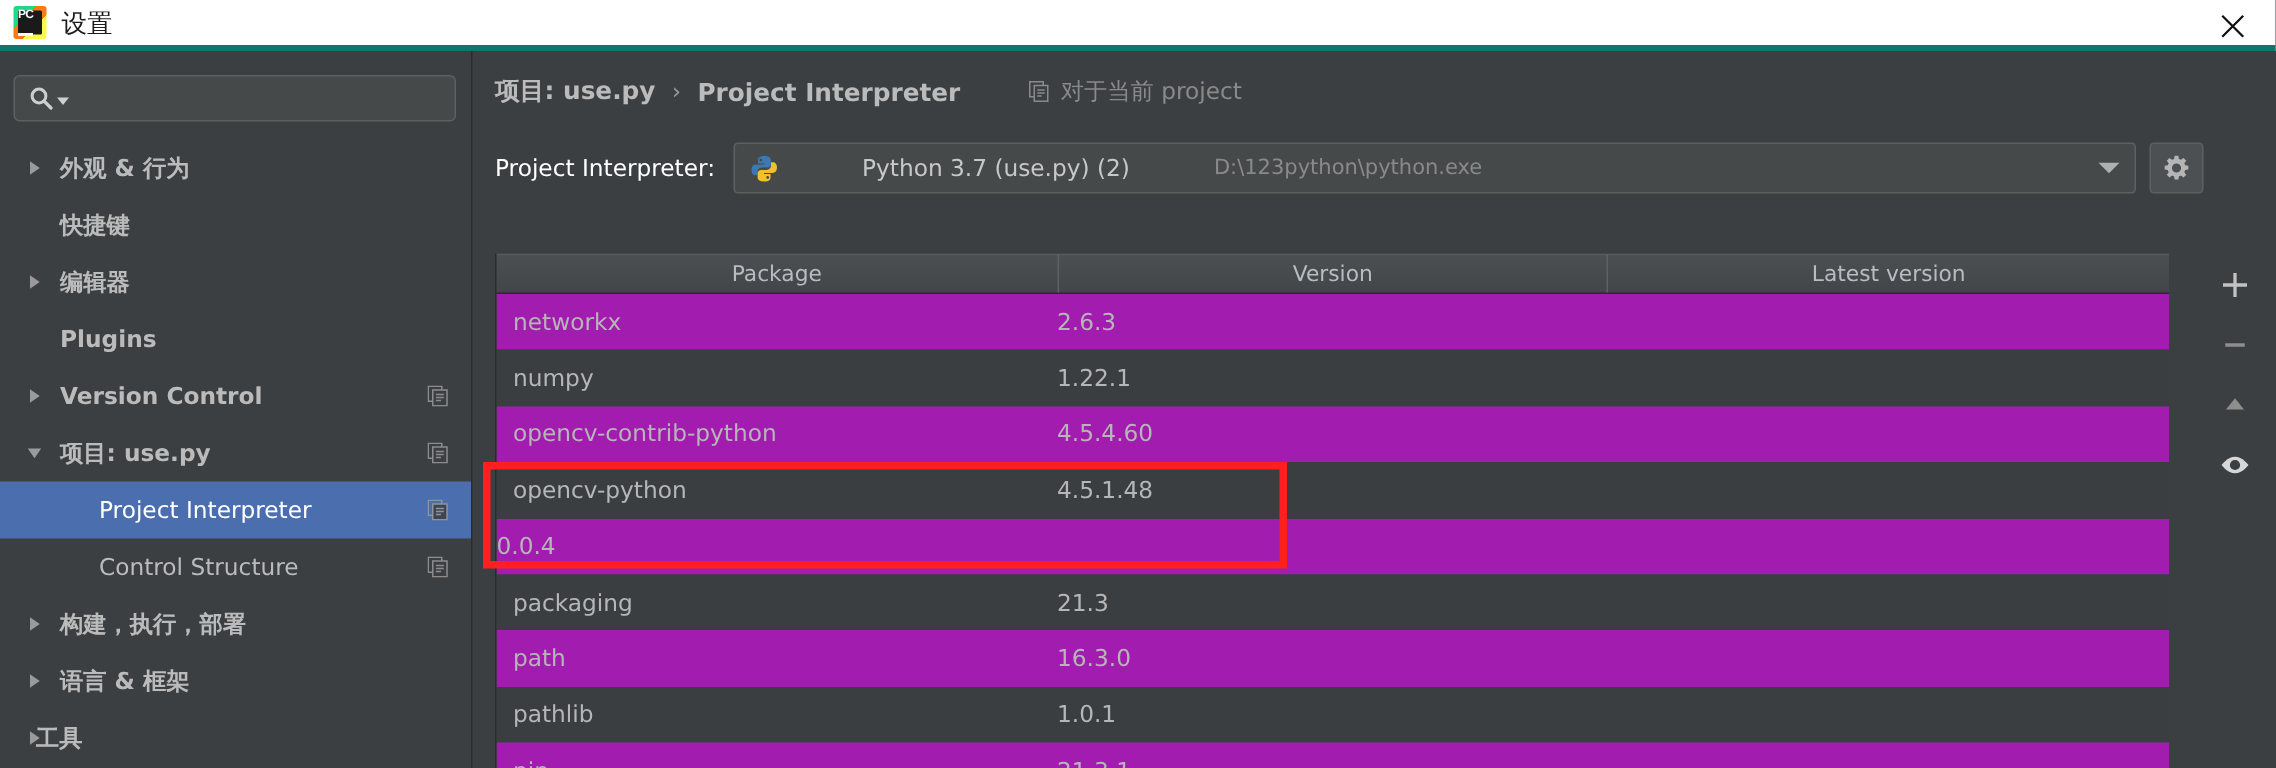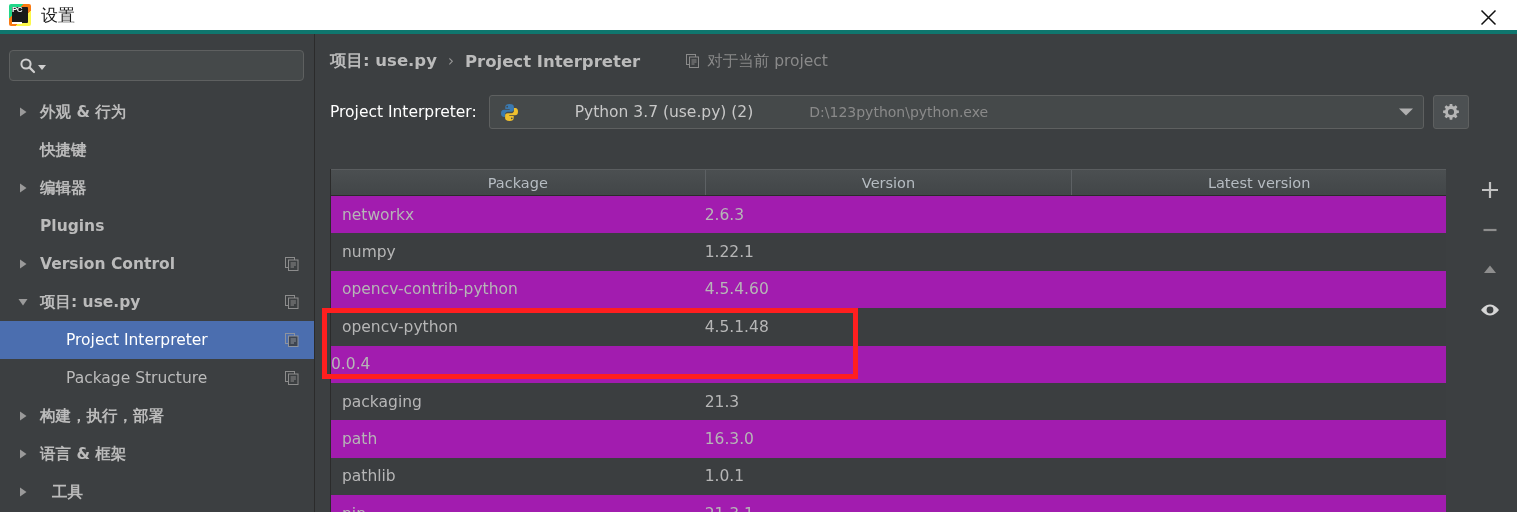--- a/index.html
+++ b/index.html
@@ -397,21 +397,21 @@
           <span class="tlabel" style="margin-left: 66px;">Project Interpreter</span>
           <span class="copy-icon">
             <svg width="14" height="14" viewBox="0 0 14 14">
       <rect x="0.5" y="0.5" width="9" height="10" fill="none" stroke="#9a9a9a" stroke-width="1"></rect>
       <rect x="3.5" y="3" width="9.5" height="10.5" fill="#3c3f41" stroke="#9a9a9a" stroke-width="1"></rect>
       <path d="M5.6,6 h5.3 M5.6,8 h5.3 M5.6,10 h3.4" stroke="#9a9a9a" stroke-width="1"></path>
     </svg>
           </span>
         </div>
         <div class="tree-item">
-          <span class="tlabel" style="margin-left: 66px;">Package Structure</span>
+          <span class="tlabel" style="margin-left: 66px;">Control Structure</span>
           <span class="copy-icon">
             <svg width="14" height="14" viewBox="0 0 14 14">
       <rect x="0.5" y="0.5" width="9" height="10" fill="none" stroke="#9a9a9a" stroke-width="1"></rect>
       <rect x="3.5" y="3" width="9.5" height="10.5" fill="#3c3f41" stroke="#9a9a9a" stroke-width="1"></rect>
       <path d="M5.6,6 h5.3 M5.6,8 h5.3 M5.6,10 h3.4" stroke="#9a9a9a" stroke-width="1"></path>
     </svg>
           </span>
         </div>
         <div class="tree-item bold">
           <span class="arrow">
@@ -428,21 +428,21 @@
             </svg>
           </span>
           <span class="tlabel" style="margin-left: 40px;">语言 &amp; 框架</span>
         </div>
         <div class="tree-item bold">
           <span class="arrow">
             <svg width="12" height="12" viewBox="0 0 12 12">
               <path d="M3,1.5 L9.5,6 L3,10.5 Z" fill="#9a9a9a"></path>
             </svg>
           </span>
-          <span class="tlabel" style="margin-left: 52px;">工具</span>
+          <span class="tlabel" style="margin-left: 24px;">工具</span>
         </div>
       </div>
   </div>
 
   <div id="main">
 
     <div id="breadcrumb">
       <span class="crumb">项目: use.py</span>
       <span class="sep">›</span>
       <span class="crumb">Project Interpreter</span>

